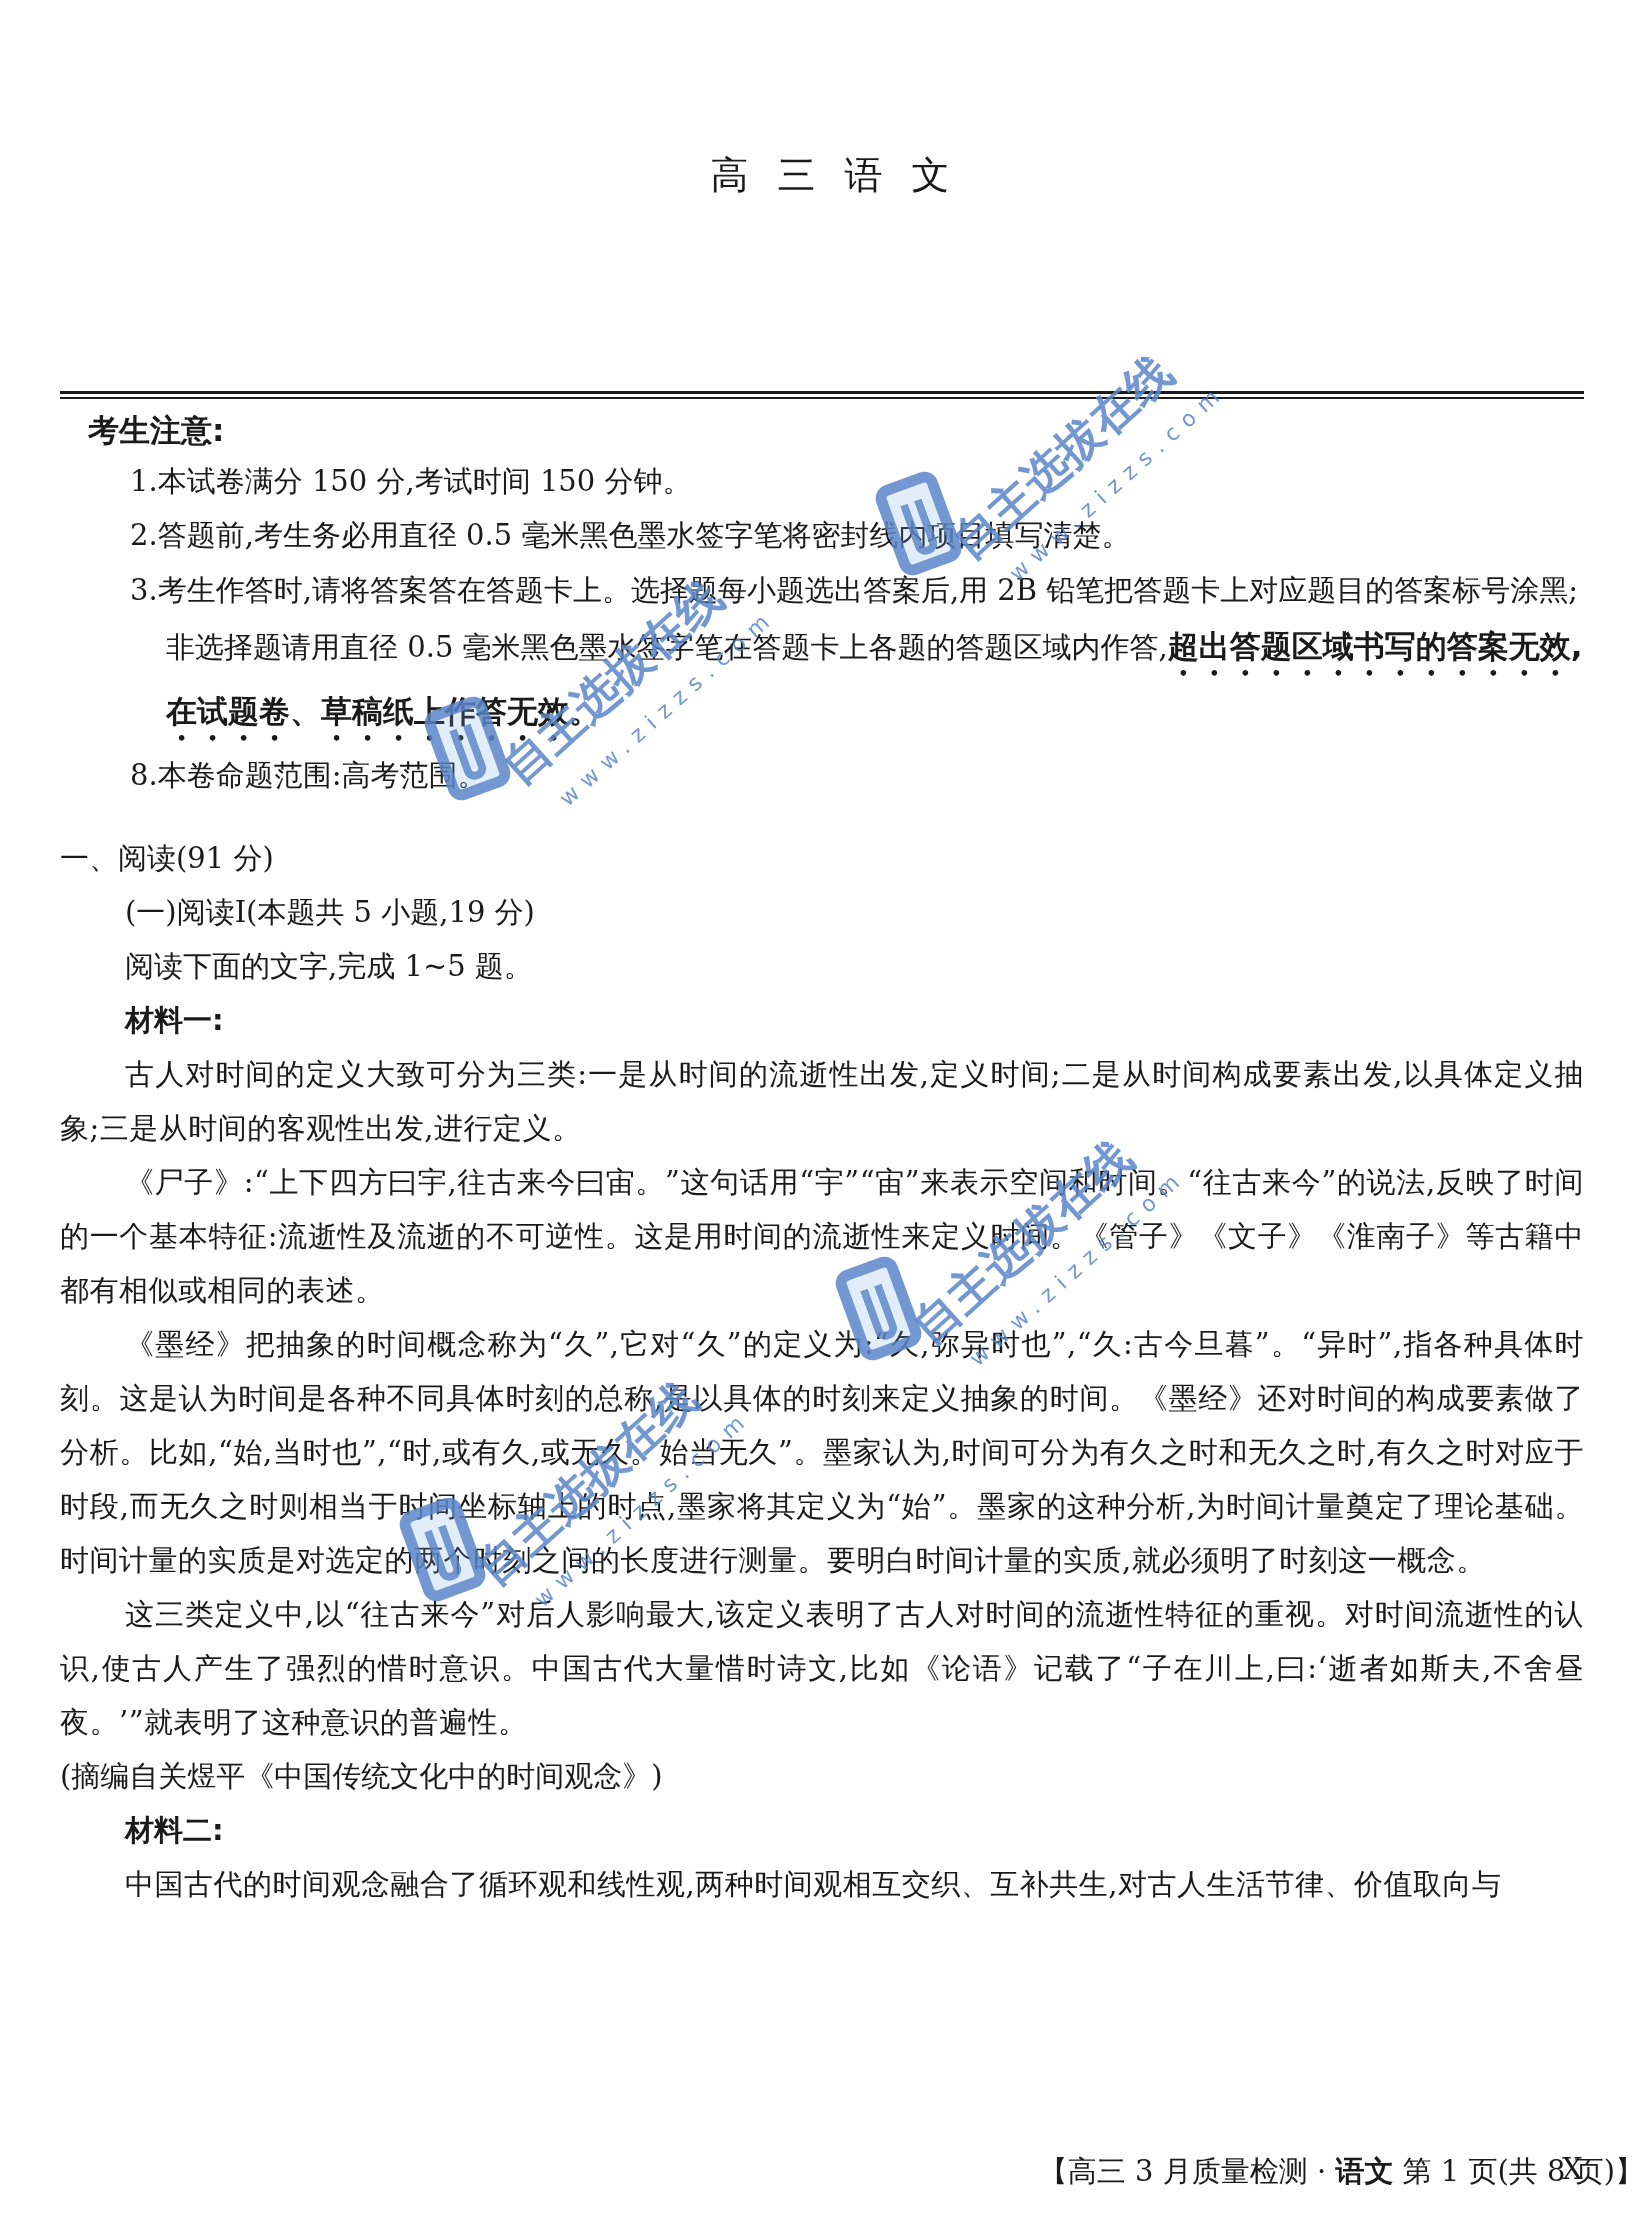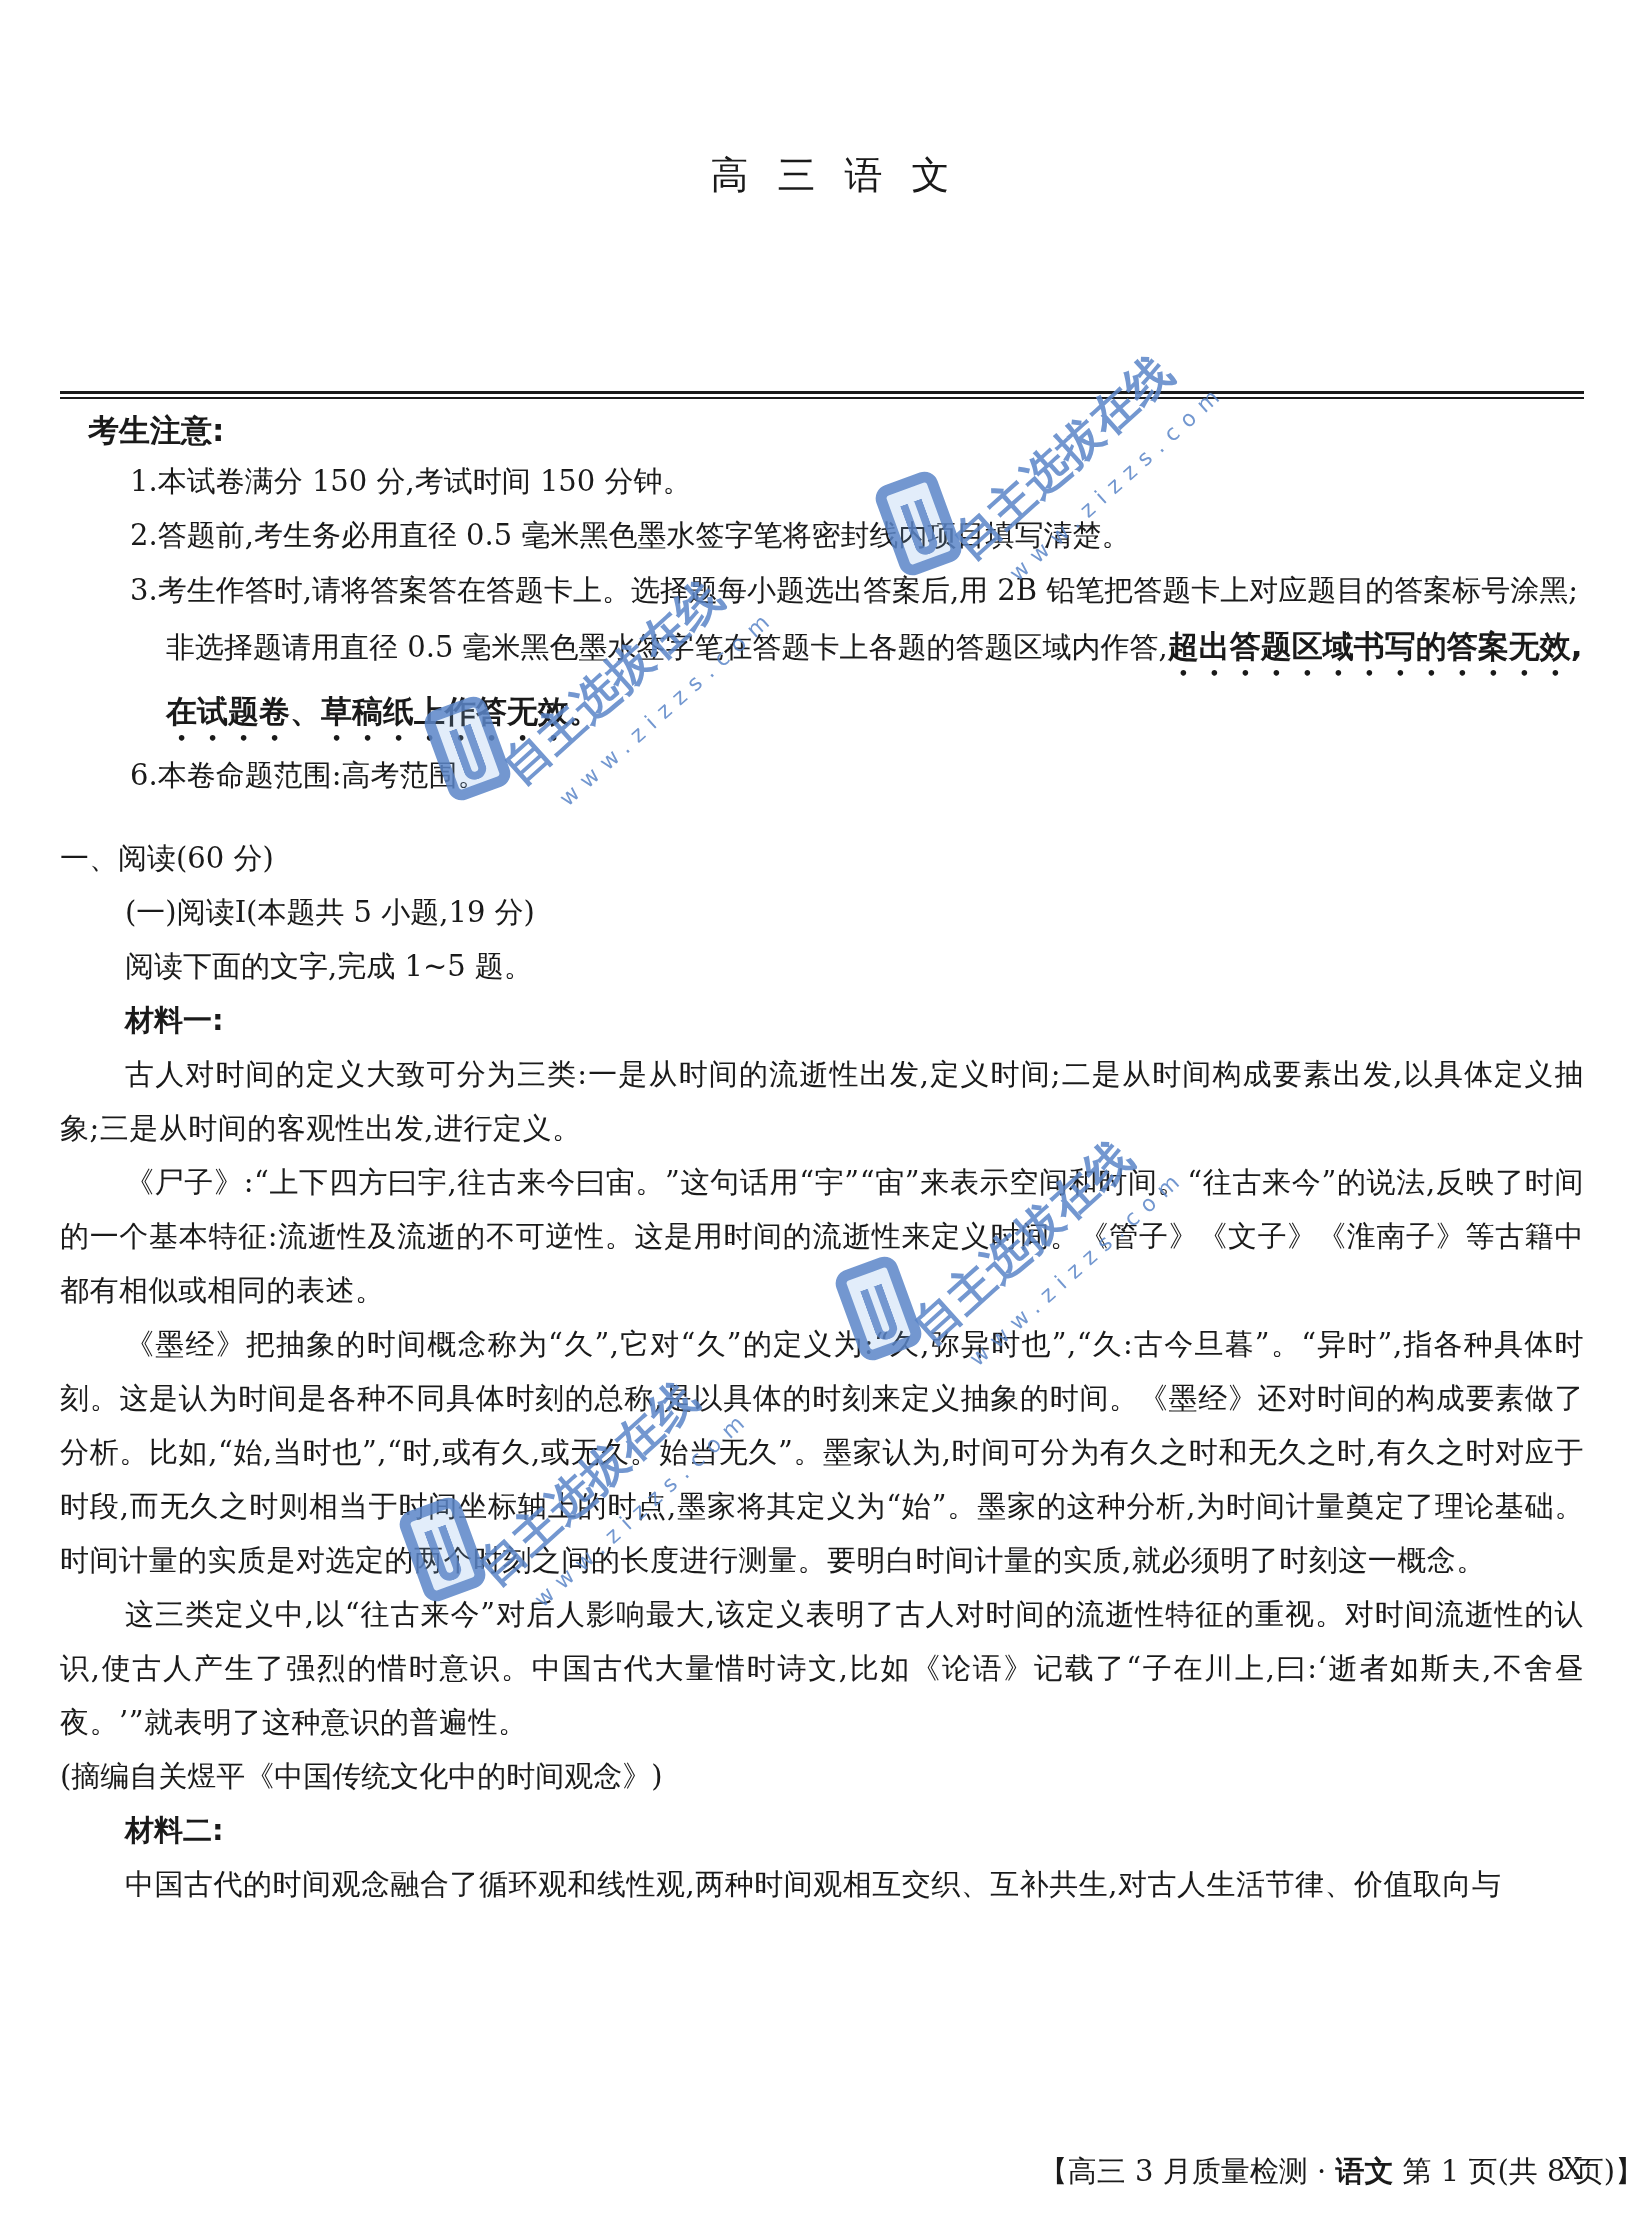--- a/index.html
+++ b/index.html
@@ -73,26 +73,26 @@
 </div>
 
 <div class="notice-heading">考生注意:</div>
 
 <div class="block notes">
   <div class="note">1.本试卷满分 150 分,考试时间 150 分钟。</div>
   <div class="note">2.答题前,考生务必用直径 0.5 毫米黑色墨水签字笔将密封线内项目填写清楚。</div>
   <div class="note hang note3">
     <span>3.考生作答时,请将答案答在答题卡上。选择题每小题选出答案后,用 2B 铅笔把答题卡上对应题目的答案标号涂黑;非选择题请用直径 0.5 毫米黑色墨水签字笔在答题卡上各题的答题区域内作答,</span><span class="emph">超出答题区域书写的答案无效,在试题卷、草稿纸上作答无效。</span>
   </div>
-  <div class="note">6.本卷命题范围:高考范围。</div>
+  <div class="note">8.本卷命题范围:高考范围。</div>
 </div>
 
 <div class="block section">
   <div class="sec-heading">
-    <span>一、阅读</span><span class="paren">(60 分)</span>
+    <span>一、阅读</span><span class="paren">(91 分)</span>
   </div>
   <div class="indent1">(一)阅读Ⅰ(本题共 5 小题,19 分)</div>
   <div class="indent1">阅读下面的文字,完成 1~5 题。</div>
   <div class="mat-label">材料一:</div>
   <div class="para">古人对时间的定义大致可分为三类:一是从时间的流逝性出发,定义时间;二是从时间构成要素出发,以具体定义抽象;三是从时间的客观性出发,进行定义。</div>
   <div class="para">《尸子》:“上下四方曰宇,往古来今曰宙。”这句话用“宇”“宙”来表示空间和时间。“往古来今”的说法,反映了时间的一个基本特征:流逝性及流逝的不可逆性。这是用时间的流逝性来定义时间。《管子》《文子》《淮南子》等古籍中都有相似或相同的表述。</div>
   <div class="para">《墨经》把抽象的时间概念称为“久”,它对“久”的定义为:“久,弥异时也”,“久:古今旦暮”。“异时”,指各种具体时刻。这是认为时间是各种不同具体时刻的总称,是以具体的时刻来定义抽象的时间。《墨经》还对时间的构成要素做了分析。比如,“始,当时也”,“时,或有久,或无久。始当无久”。墨家认为,时间可分为有久之时和无久之时,有久之时对应于时段,而无久之时则相当于时间坐标轴上的时点,墨家将其定义为“始”。墨家的这种分析,为时间计量奠定了理论基础。时间计量的实质是对选定的两个时刻之间的长度进行测量。要明白时间计量的实质,就必须明了时刻这一概念。</div>
   <div class="para">这三类定义中,以“往古来今”对后人影响最大,该定义表明了古人对时间的流逝性特征的重视。对时间流逝性的认识,使古人产生了强烈的惜时意识。中国古代大量惜时诗文,比如《论语》记载了“子在川上,曰:‘逝者如斯夫,不舍昼夜。’”就表明了这种意识的普遍性。</div>
   <div class="source">(摘编自关煜平《中国传统文化中的时间观念》)</div>
   <div class="mat-label">材料二:</div>

